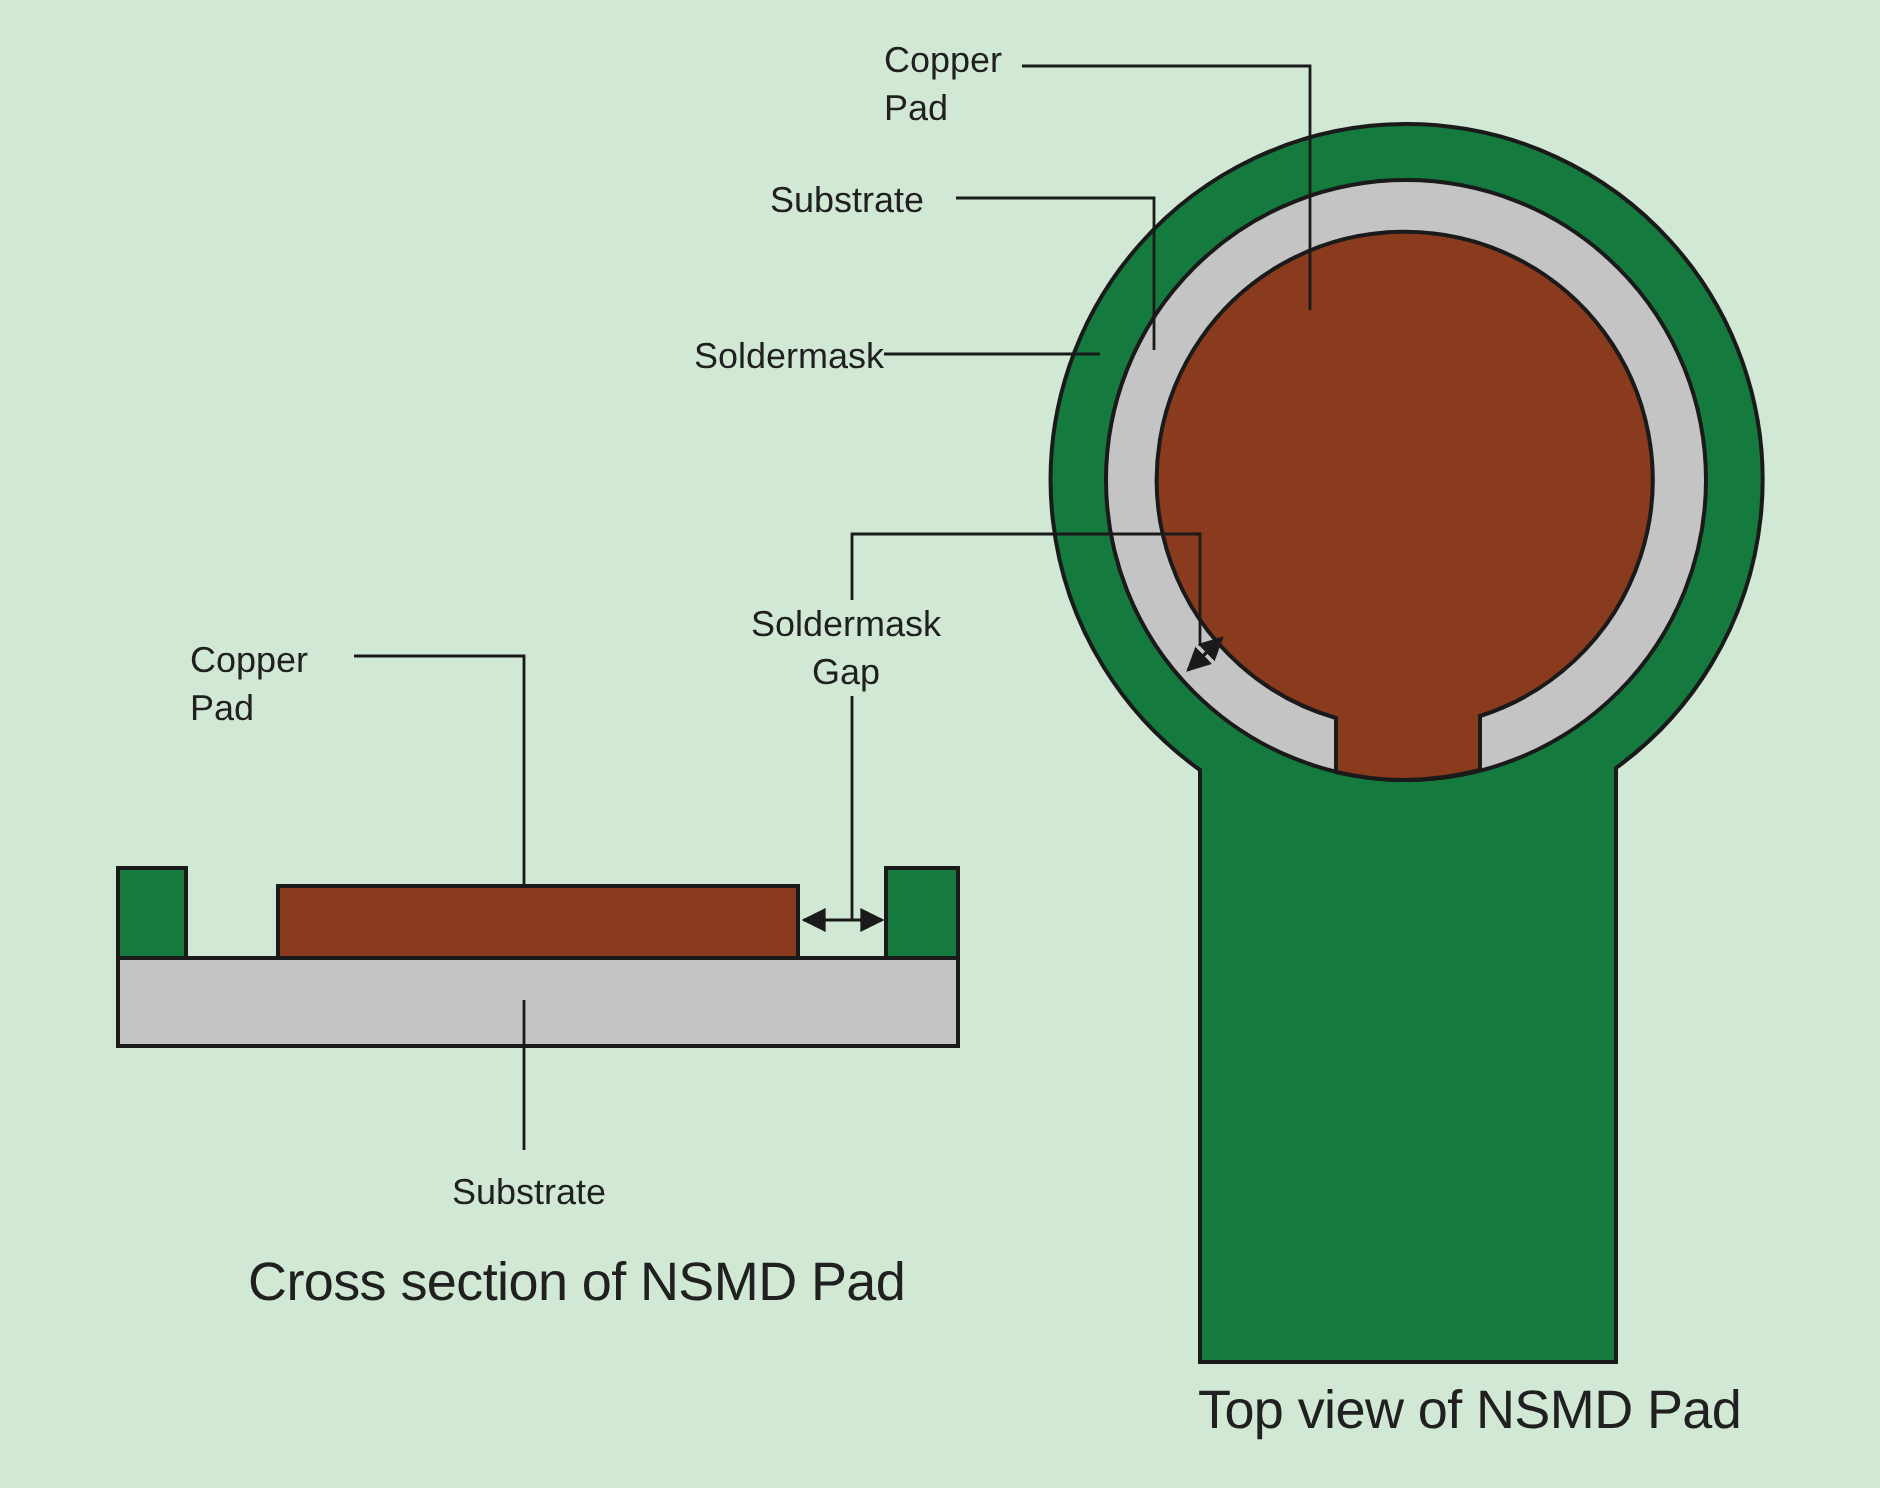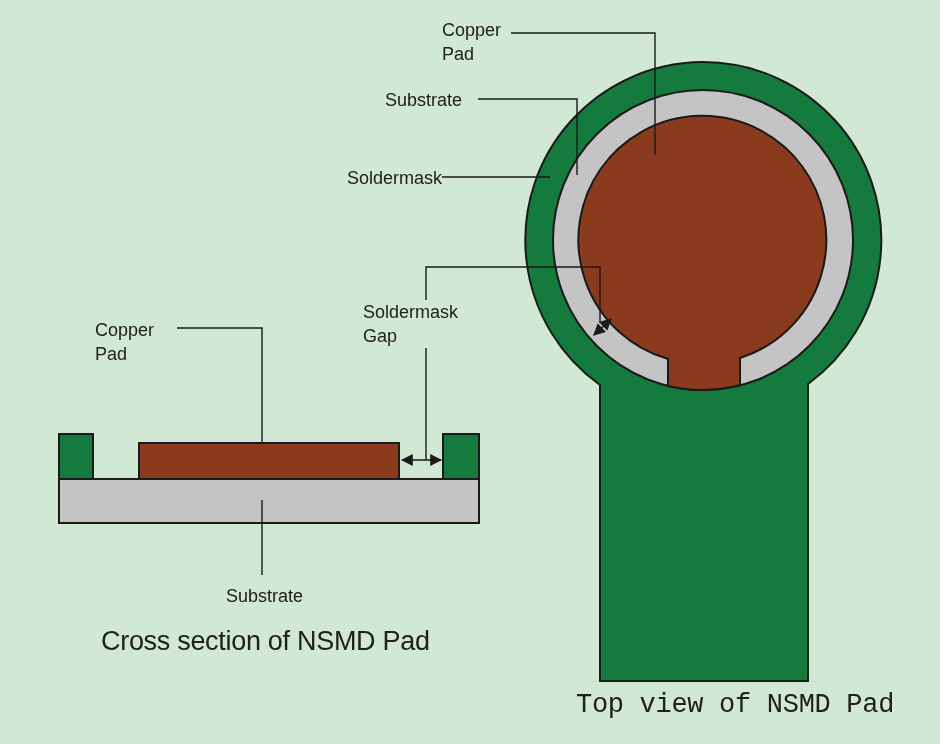--- a/index.html
+++ b/index.html
@@ -35,20 +35,21 @@
     line-height:24px;
     white-space:normal;
   }
   .caption{
     position:absolute;
     color:var(--text);
     font-size:27px;
     line-height:30px;
     letter-spacing:-0.3px;
     white-space:nowrap;
+    margin-left:23px;
   }
 </style>
 </head>
 <body>
 
 <div class="stage">
 
   <svg width="940" height="744" viewBox="0 0 940 744">
     <defs>
       <marker id="arrow" viewBox="0 0 10 10" refX="9" refY="5" markerWidth="12" markerHeight="12" markerUnits="userSpaceOnUse" orient="auto-start-reverse">
@@ -78,22 +79,22 @@
     <line class="gap-arrow" x1="402" y1="460" x2="441" y2="460" marker-start="url(#arrow)" marker-end="url(#arrow)"></line>
     <line class="gap-arrow" x1="594" y1="335" x2="611" y2="319" marker-start="url(#arrow)" marker-end="url(#arrow)"></line>
   </svg>
 
   <div class="label" style="left:442px;top:18px;width:74px;">Copper Pad</div>
 
   <div class="label" style="left:385px;top:88px;">Substrate</div>
 
   <div class="label" style="left:347px;top:166px;">Soldermask</div>
 
-  <div class="label" style="left:363px;top:300px;width:120px;text-align:left;">Soldermask Gap</div>
+  <div class="label" style="left:363px;top:300px;width:120px;text-align:center;">Soldermask Gap</div>
 
   <div class="label" style="left:95px;top:318px;width:74px;">Copper Pad</div>
 
   <div class="label" style="left:226px;top:584px;">Substrate</div>
 
   <div class="caption" style="left:101px;top:626px;">Cross section of NSMD Pad</div>
 
-  <div class="caption" style="left:576px;top:690px;font-family:Liberation Mono, monospace;">Top view of NSMD Pad</div>
+  <div class="caption" style="left:576px;top:690px;">Top view of NSMD Pad</div>
 </div>
 
 </body></html>

